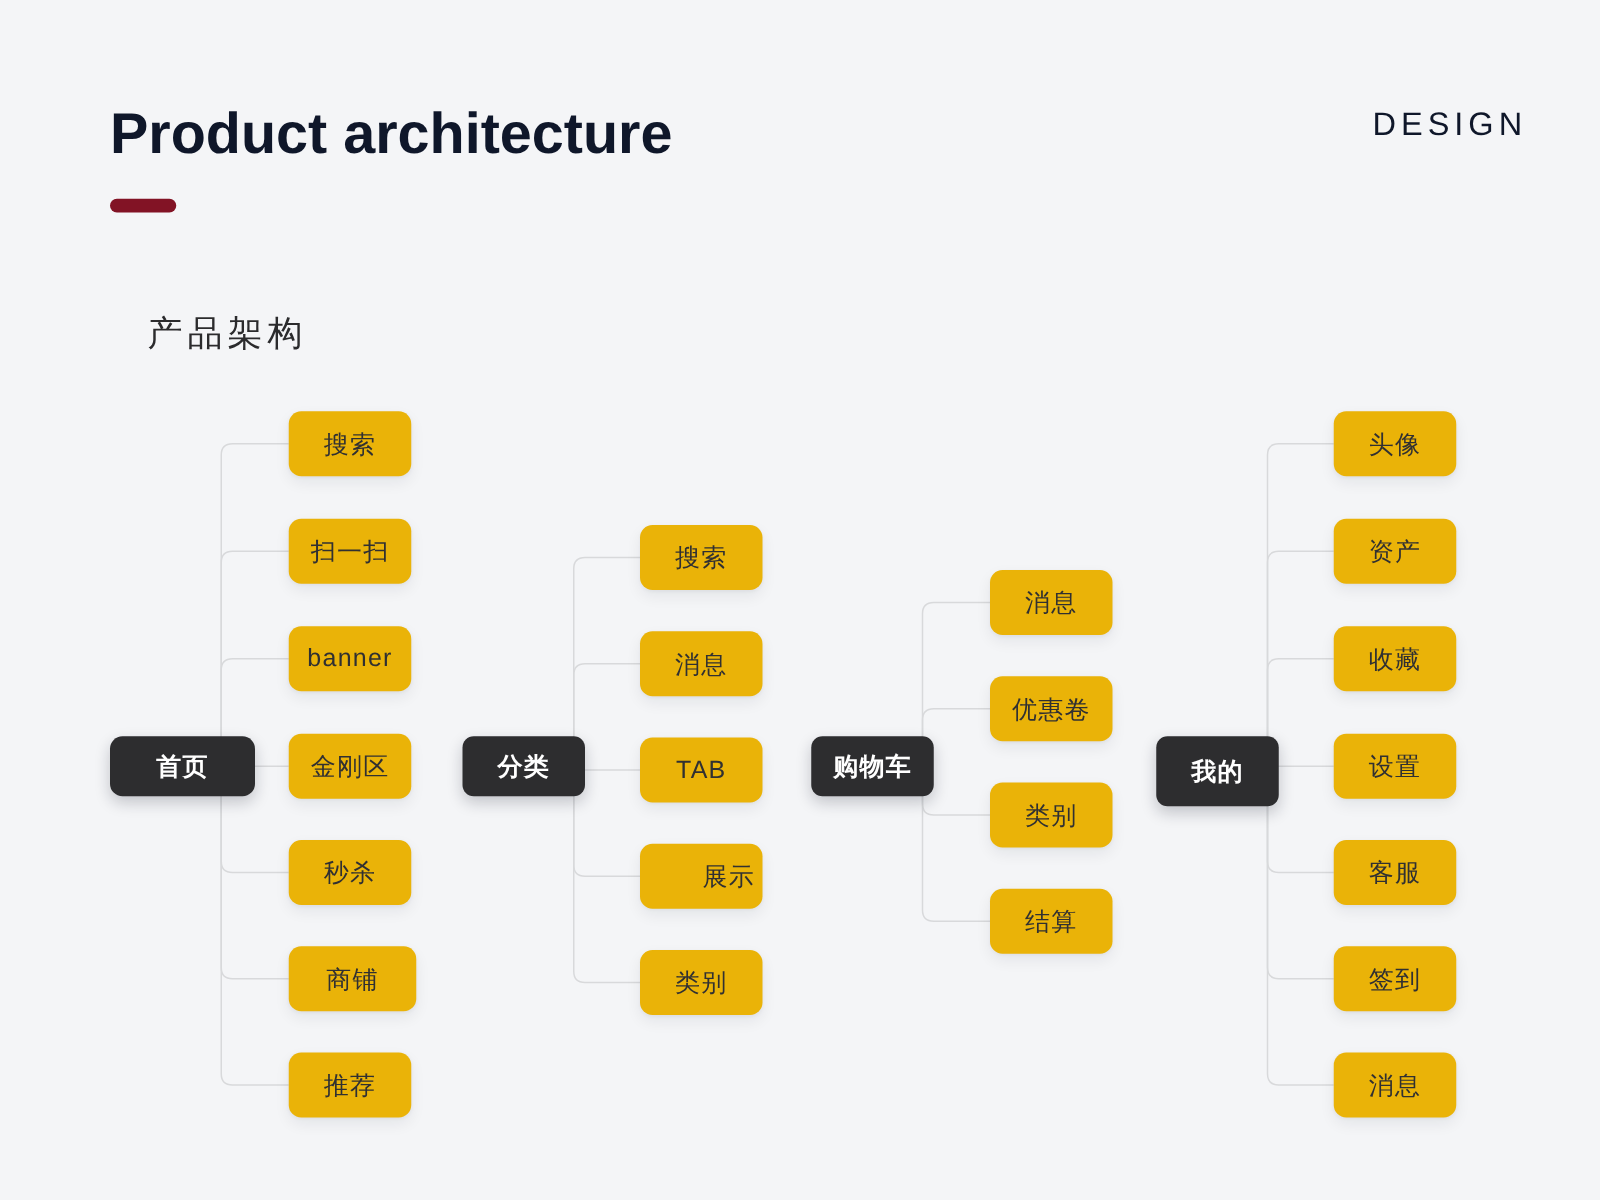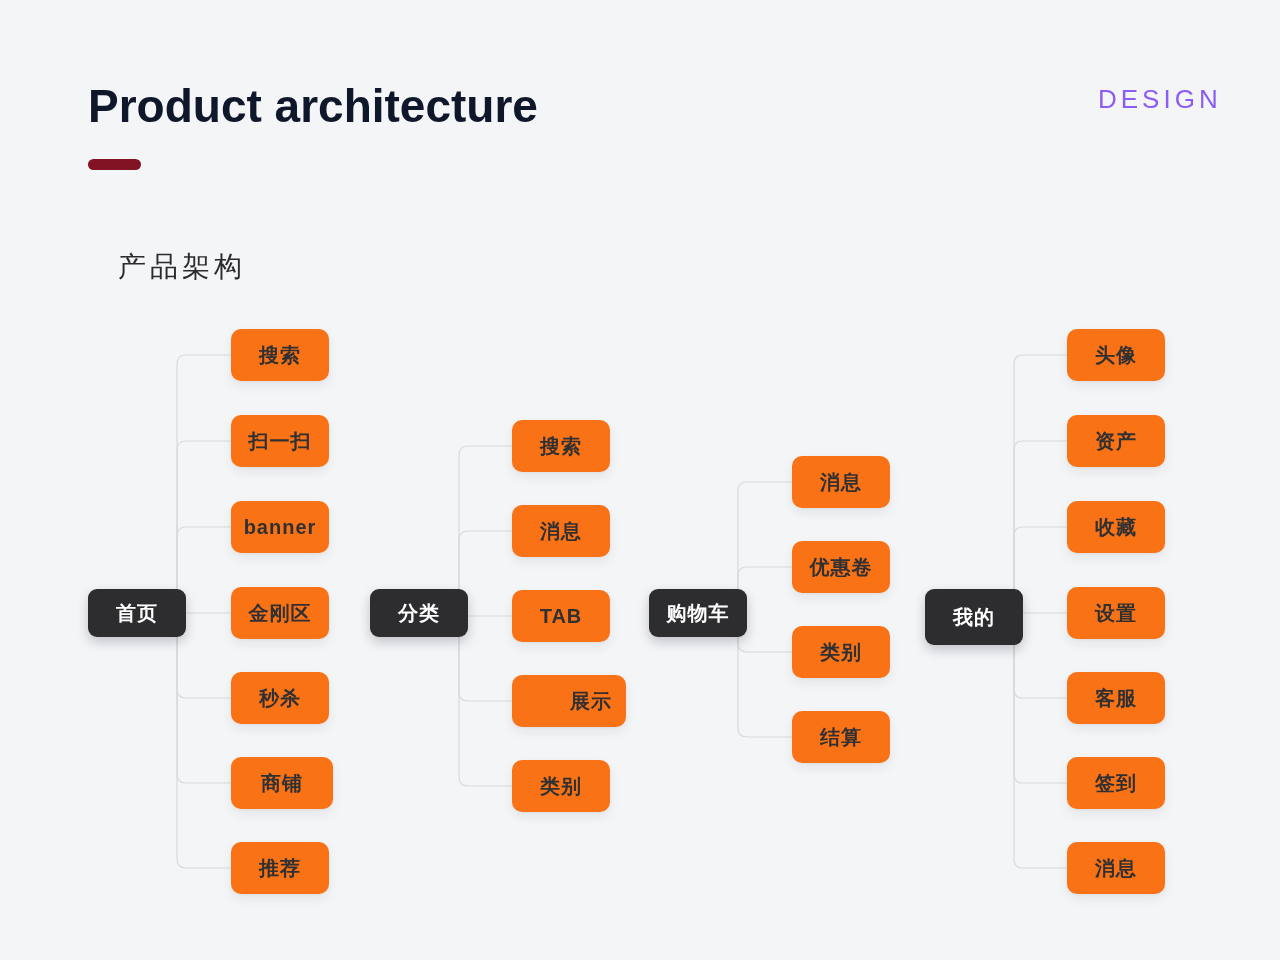--- a/index.html
+++ b/index.html
@@ -33,21 +33,21 @@
     height: 11px;
     border-radius: 5.5px;
     background: #821325;
   }
   .brand {
     position: absolute;
     top: 84px;
     left: 1098px;
     font-size: 26px;
     font-weight: 300;
-    color: #8b5cf6;
+    color: #0f172a;
     letter-spacing: 4px;
   }
   .subtitle {
     position: absolute;
     left: 88px;
     top: 248px;
     font-size: 28px;
     font-weight: 500;
     color: #2b2b2d;
     letter-spacing: 4px;
@@ -70,25 +70,25 @@
   }
   .node {
     position: absolute;
     display: flex;
     align-items: center;
     justify-content: center;
     letter-spacing: 1px;
     white-space: nowrap;
   }
   .node.child {
-    background: #f97316;
+    background: #eab308;
     border-radius: 10px;
     color: #303032;
     font-size: 20px;
-    font-weight: 700;
+    font-weight: 400;
     box-shadow: 0 5px 12px rgba(20, 25, 40, 0.07), 0 1px 3px rgba(20, 25, 40, 0.04);
   }
   .node.parent {
     background: #2d2d2f;
     border-radius: 9px;
     color: #ffffff;
     font-size: 20px;
     font-weight: 700;
     box-shadow: 0 5px 12px rgba(20, 25, 40, 0.22);
   }
@@ -129,25 +129,25 @@
         <path d="M 1014 613 L 1014 859 Q 1014 868 1023 868 L 1067 868"></path>
       </svg>
     <div id="nodes">
         <div class="node child" style="left: 231px; top: 329px; width: 98px; height: 52px;">搜索</div>
         <div class="node child" style="left: 231px; top: 415px; width: 98px; height: 52px;">扫一扫</div>
         <div class="node child" style="left: 231px; top: 501px; width: 98px; height: 52px;">banner</div>
         <div class="node child" style="left: 231px; top: 587px; width: 98px; height: 52px;">金刚区</div>
         <div class="node child" style="left: 231px; top: 672px; width: 98px; height: 52px;">秒杀</div>
         <div class="node child" style="left: 231px; top: 757px; width: 102px; height: 52px;">商铺</div>
         <div class="node child" style="left: 231px; top: 842px; width: 98px; height: 52px;">推荐</div>
-        <div class="node parent" style="left: 88px; top: 589px; width: 98px; height: 48px;">首页</div>
+        <div class="node parent" style="left: 88px; top: 589px; width: 116px; height: 48px; border-radius: 10px;">首页</div>
         <div class="node child" style="left: 512px; top: 420px; width: 98px; height: 52px;">搜索</div>
         <div class="node child" style="left: 512px; top: 505px; width: 98px; height: 52px;">消息</div>
         <div class="node child" style="left: 512px; top: 590px; width: 98px; height: 52px;">TAB</div>
-        <div class="node child" style="left: 512px; top: 675px; width: 114px; height: 52px; padding-left: 44px;">展示</div>
+        <div class="node child" style="left: 512px; top: 675px; width: 98px; height: 52px; padding-left: 44px;">展示</div>
         <div class="node child" style="left: 512px; top: 760px; width: 98px; height: 52px;">类别</div>
         <div class="node parent" style="left: 370px; top: 589px; width: 98px; height: 48px;">分类</div>
         <div class="node child" style="left: 792px; top: 456px; width: 98px; height: 52px;">消息</div>
         <div class="node child" style="left: 792px; top: 541px; width: 98px; height: 52px;">优惠卷</div>
         <div class="node child" style="left: 792px; top: 626px; width: 98px; height: 52px;">类别</div>
         <div class="node child" style="left: 792px; top: 711px; width: 98px; height: 52px;">结算</div>
         <div class="node parent" style="left: 649px; top: 589px; width: 98px; height: 48px;">购物车</div>
         <div class="node child" style="left: 1067px; top: 329px; width: 98px; height: 52px;">头像</div>
         <div class="node child" style="left: 1067px; top: 415px; width: 98px; height: 52px; text-align: right;">资产</div>
         <div class="node child" style="left: 1067px; top: 501px; width: 98px; height: 52px;">收藏</div>

